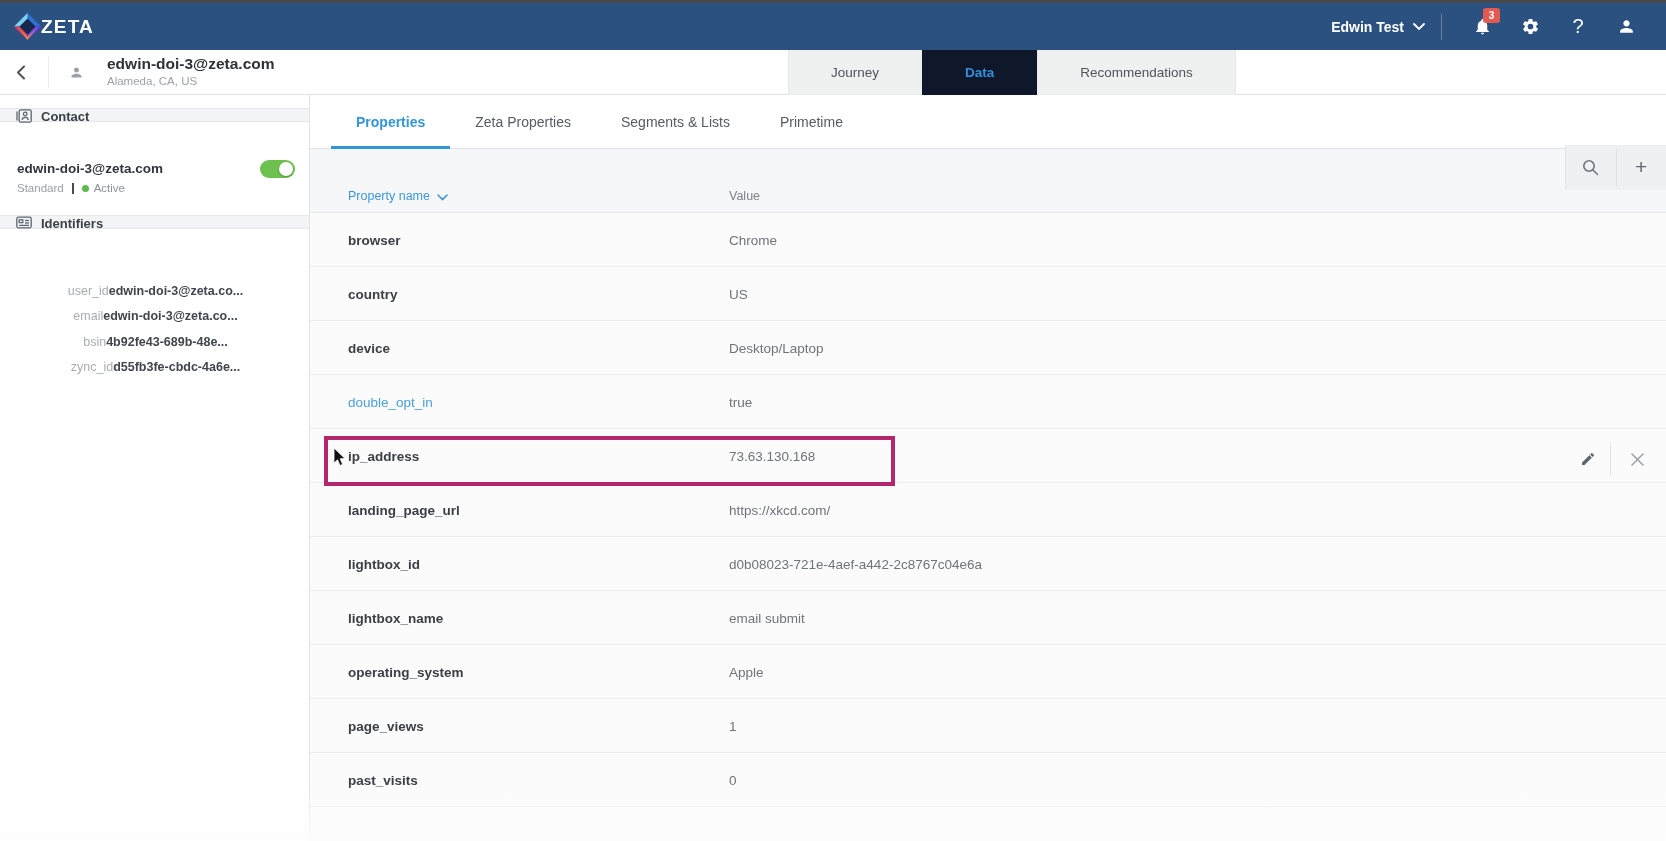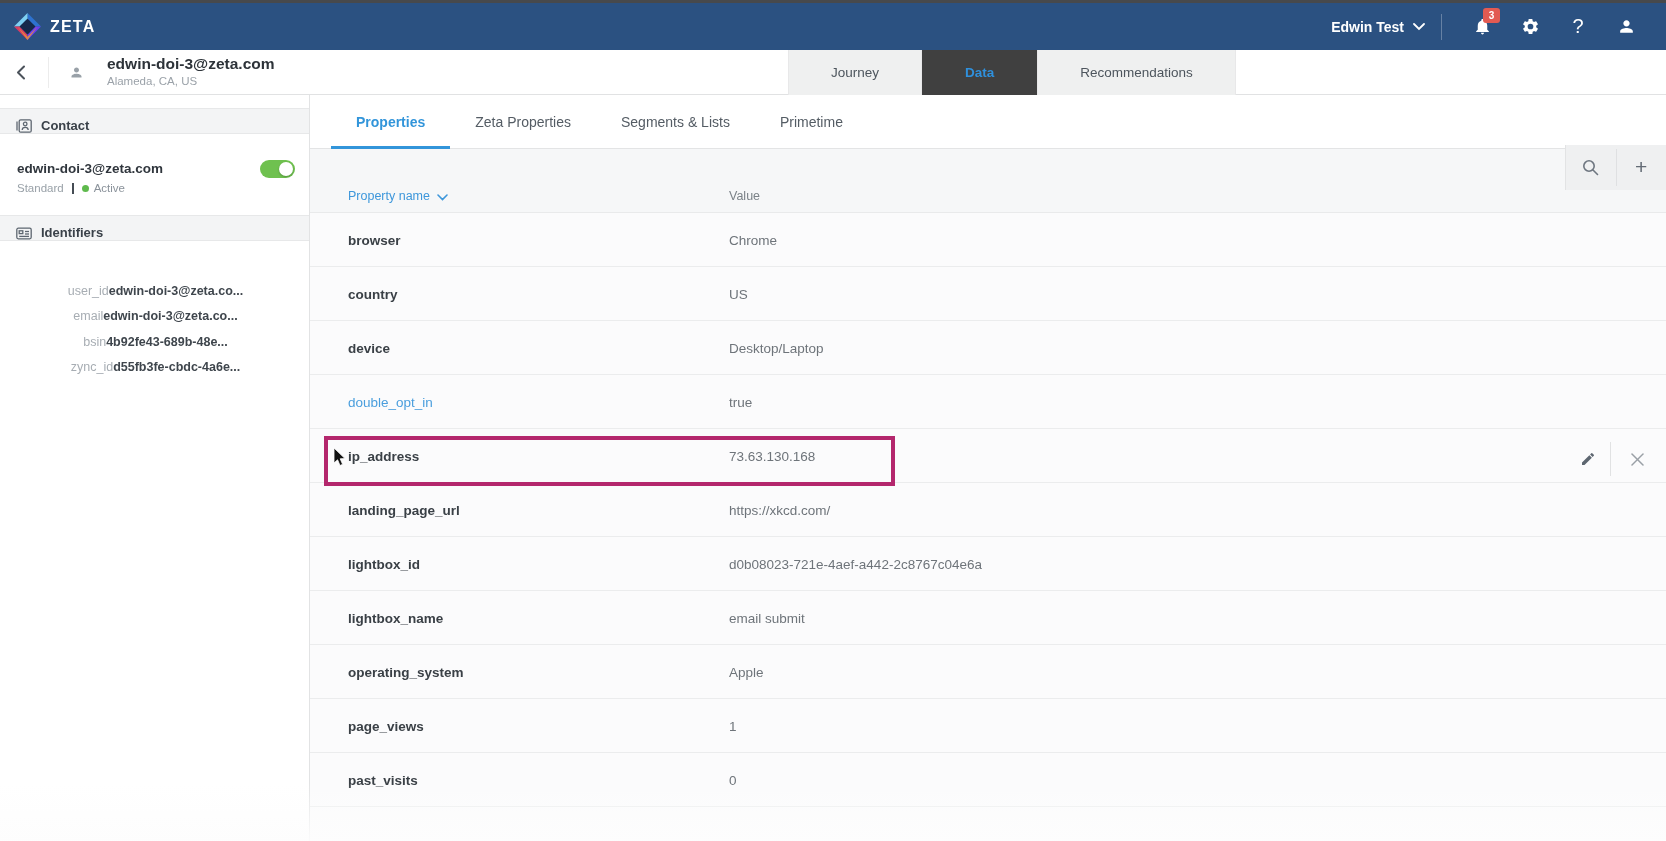--- a/index.html
+++ b/index.html
@@ -3,44 +3,44 @@
 <meta charset="utf-8">
 <style>
   html,body{margin:0;padding:0;background:#222;}
   *{box-sizing:border-box;font-family:"Liberation Sans","DejaVu Sans",sans-serif;}
   .screen{position:relative;width:1666px;height:841px;background:#fbfbfc;overflow:hidden;}
 
   
   .top-strip{height:3px;background:#47494c;}
   .navbar{height:47px;background:#2b5181;display:flex;align-items:center;padding:0 16px 0 14px;}
   .brand{display:flex;align-items:center;}
-  .brand-text{color:#fff;font-size:16px;font-weight:bold;letter-spacing:1.2px;margin-left:9px;}
+  .brand-text{color:#fff;font-size:19px;font-weight:bold;letter-spacing:1.2px;}
   .nav-right{margin-left:auto;display:flex;align-items:center;}
   .account{display:flex;align-items:center;color:#fff;font-size:14px;font-weight:600;cursor:pointer;}
   .account svg{margin-left:9px;}
   .nav-divider{width:1px;height:26px;background:rgba(255,255,255,.28);margin:0 16px;}
   .icon-btn{width:48px;height:45px;display:flex;align-items:center;justify-content:center;position:relative;cursor:pointer;color:#fff;}
   .help-glyph{font-size:20px;color:#fff;font-weight:400;}
   .badge{position:absolute;top:4px;right:6px;min-width:17px;height:15px;background:#e25a52;border-radius:3px;color:#fff;font-size:10px;font-weight:bold;display:flex;align-items:center;justify-content:center;padding:0 3px;}
 
   
   .page-header{position:relative;height:45px;background:#fff;border-bottom:1px solid #e1e2e3;}
   .back-btn{position:absolute;left:16px;top:15px;cursor:pointer;}
   .ph-vdiv{position:absolute;left:48px;top:7px;height:31px;width:1px;background:#ececec;}
   .person-sm{position:absolute;left:69px;top:15px;}
   .title-block{position:absolute;left:107px;top:5px;}
   .ph-title{font-size:15.5px;font-weight:bold;color:#2d3339;}
   .ph-subtitle{font-size:11.5px;color:#9ba2a9;margin-top:2px;}
   .header-tabs{position:absolute;left:788px;top:0;height:45px;display:flex;}
   .htab{padding:0 42px;display:flex;align-items:center;font-size:13.5px;color:#4d555d;background:#eff0f0;border-left:1px solid #e8e8e9;border-right:1px solid #e8e8e9;cursor:pointer;white-space:nowrap;}
-  .htab.active{background:#404040;color:#2f90dc;font-weight:600;border-color:transparent;}
+  .htab.active{background:#0f172a;color:#2f90dc;font-weight:600;border-color:transparent;}
 
   
   .sidebar{position:absolute;left:0;top:95px;bottom:0;width:310px;background:#fff;border-right:1px solid #e2e3e4;}
-  .section-head{position:absolute;left:0;right:0;height:26px;background:#f3f4f5;border-top:1px solid #e7e8e9;border-bottom:1px solid #e7e8e9;display:flex;align-items:flex-end;padding-left:16px;font-size:13px;font-weight:600;color:#3a4149;}
+  .section-head{position:absolute;left:0;right:0;height:14px;background:#f3f4f5;border-top:1px solid #e7e8e9;border-bottom:1px solid #e7e8e9;display:flex;align-items:flex-start;padding-left:16px;font-size:13px;font-weight:600;color:#3a4149;}
   .section-head .sicon{margin-right:9px;display:flex;}
   .sh-contact{top:13px;}
   .sh-identifiers{top:120px;}
   .contact-email{position:absolute;left:17px;top:66px;font-size:13.5px;font-weight:bold;color:#30363d;}
   .toggle{position:absolute;right:14px;top:65px;width:35px;height:18px;border-radius:9px;background:#6fc14f;cursor:pointer;}
   .toggle .knob{position:absolute;top:2px;right:2px;width:14px;height:14px;border-radius:50%;background:#fff;box-shadow:0 1px 2px rgba(0,0,0,.25);}
   .status-line{position:absolute;left:17px;top:87px;display:flex;align-items:center;font-size:11.5px;color:#99a1a8;}
   .status-bar{width:2px;height:11px;background:#454c54;margin:0 8px;}
   .status-dot{width:7px;height:7px;border-radius:50%;background:#5fba4d;margin-right:5px;}
   .status-active{color:#8a929a;}

